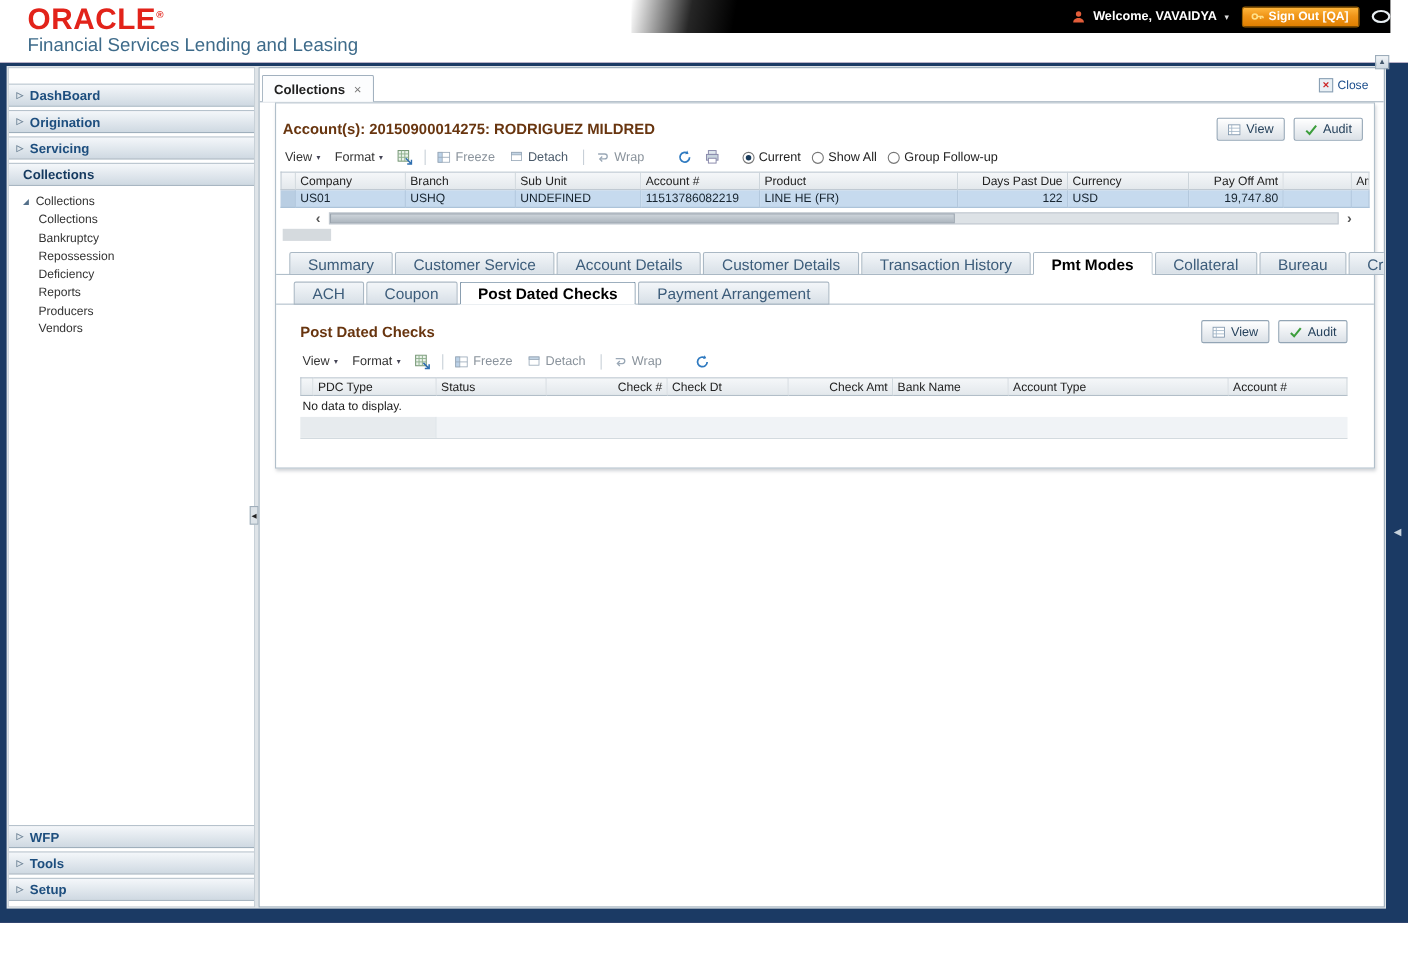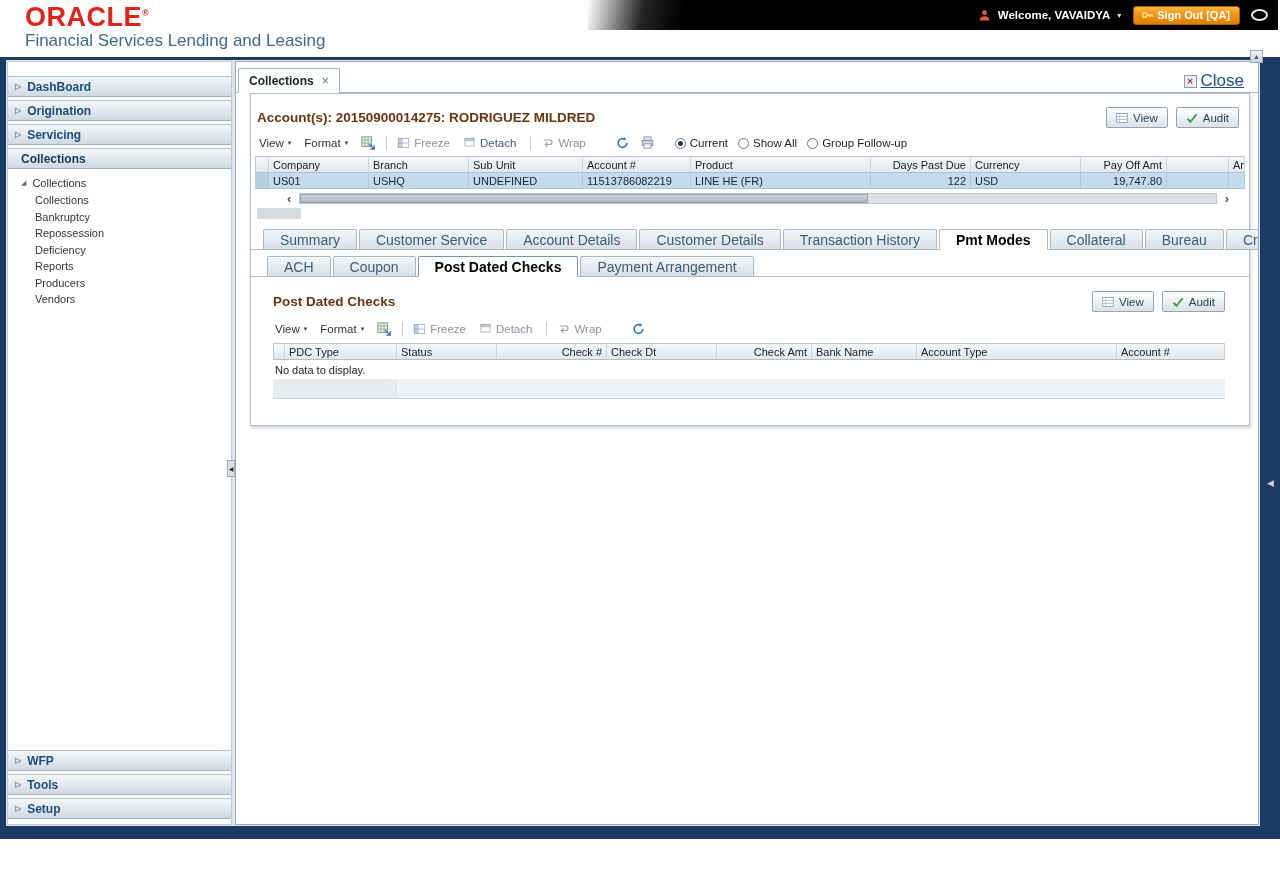--- a/index.html
+++ b/index.html
@@ -5,21 +5,21 @@
   * { margin:0; padding:0; box-sizing:border-box; }
   body { width:1280px; height:885px; font-family:"Liberation Sans", sans-serif; background:#fff; overflow:hidden; }
   .page { position:relative; width:1280px; height:839px; background:#f9a8d4; }
 
   
   .app-header { position:relative; height:57px; background:#fff; }
   .brand { position:absolute; left:25px; top:3px; }
   .oracle-logo { font-size:27px; font-weight:bold; color:#e2231a; letter-spacing:.5px; line-height:1.05; }
   .reg { font-size:9px; vertical-align:super; }
   .app-subtitle { font-size:17px; color:#3e6b8a; margin-top:0; }
-  .black-bar { position:absolute; right:2px; top:0; height:30px; width:690px; display:flex; align-items:center; justify-content:flex-end; gap:7px; padding-right:10px; color:#fff;
+  .black-bar { position:absolute; right:16px; top:0; height:30px; width:690px; display:flex; align-items:center; justify-content:flex-end; gap:7px; color:#fff;
     background:linear-gradient(100deg, rgba(0,0,0,0) 0px, rgba(0,0,0,.85) 55px, #000 95px); }
   .welcome { font-size:11.5px; font-weight:bold; }
   .w-caret { font-size:8px; color:#ddd; cursor:pointer; }
   .signout { display:flex; align-items:center; gap:4px; background:linear-gradient(#ffb63c,#ef9418 45%,#e07f00); border:1px solid #9c6205; border-radius:3px; color:#fff; font-size:11px; font-weight:bold; padding:2px 9px 3px 7px; margin-left:5px; cursor:pointer; font-family:inherit; box-shadow:0 1px 2px rgba(0,0,0,.5); }
   .oval-ic { width:17px; height:12px; border:2px solid #e8eef2; border-radius:50%; margin-left:4px; }
   .scrollup { position:absolute; top:50px; right:17px; width:13px; height:13px; background:linear-gradient(#f2f5f8,#cdd7e0); border:1px solid #9cacba; font-size:7px; color:#44586c; display:flex; align-items:center; justify-content:center; cursor:pointer; z-index:30; }
 
   
   .frame { position:absolute; left:0; right:0; top:57px; bottom:0; background:#1b3a64; padding:3px 20px 13px 6px; }
   .frame-inner { position:relative; width:100%; height:100%; background:#dfe4e8; display:flex; gap:3px; padding:1px; }
@@ -39,21 +39,21 @@
 
   
   .workspace { flex:1 1 auto; background:#fff; border:1px solid #9cacba; position:relative; overflow:hidden; font-size:12px; }
   .ws-top { position:relative; height:31px; border-bottom:1px solid #a9b6c3; }
   .ws-tab { position:absolute; left:2px; bottom:-1px; height:25px; display:flex; align-items:center; gap:8px; padding:0 10px;
     background:#fcfdfe; border:1px solid #a2b1bf; border-bottom:1px solid #fcfdfe; border-radius:2px 2px 0 0;
     font-size:12px; font-weight:bold; color:#222; cursor:pointer; z-index:2; }
   .tab-x { font-size:12px; color:#777; font-weight:normal; cursor:pointer; }
   .close-area { position:absolute; right:14px; top:9px; display:flex; align-items:center; gap:4px; cursor:pointer; }
   .close-ic { width:13px; height:13px; background:#e9f0f5; border:1px solid #8aa0b4; display:flex; align-items:center; justify-content:center; font-size:8px; color:#c22; font-weight:bold; }
-  .close-txt { font-size:17px; color:#1c4e8c; text-decoration:underline; }
+  .close-txt { font-size:11px; color:#1c4e8c; }
 
   .lvl2-tabs { display:flex; gap:2px; padding-left:16px; margin-top:8px; position:relative; z-index:2; }
   .l2tab { height:21px; display:flex; align-items:center; padding:0 12px; margin-bottom:-1px;
     background:linear-gradient(#f3f6f9,#d8e0e7); border:1px solid #aab8c4; border-radius:2px 2px 0 0;
     font-size:11.5px; color:#3c5c7a; cursor:pointer; white-space:nowrap; }
   .l2tab.active { background:#fff; border-bottom-color:#fff; font-weight:bold; color:#000; }
 
   .content-panel { position:relative; margin:0 8px 0 14px; border:1px solid #b1bfca; background:#fff; box-shadow:1px 2px 3px rgba(120,130,140,.35); padding-bottom:26px; }
 
   .sec-row { display:flex; align-items:center; padding:13px 10px 5px 6px; }

